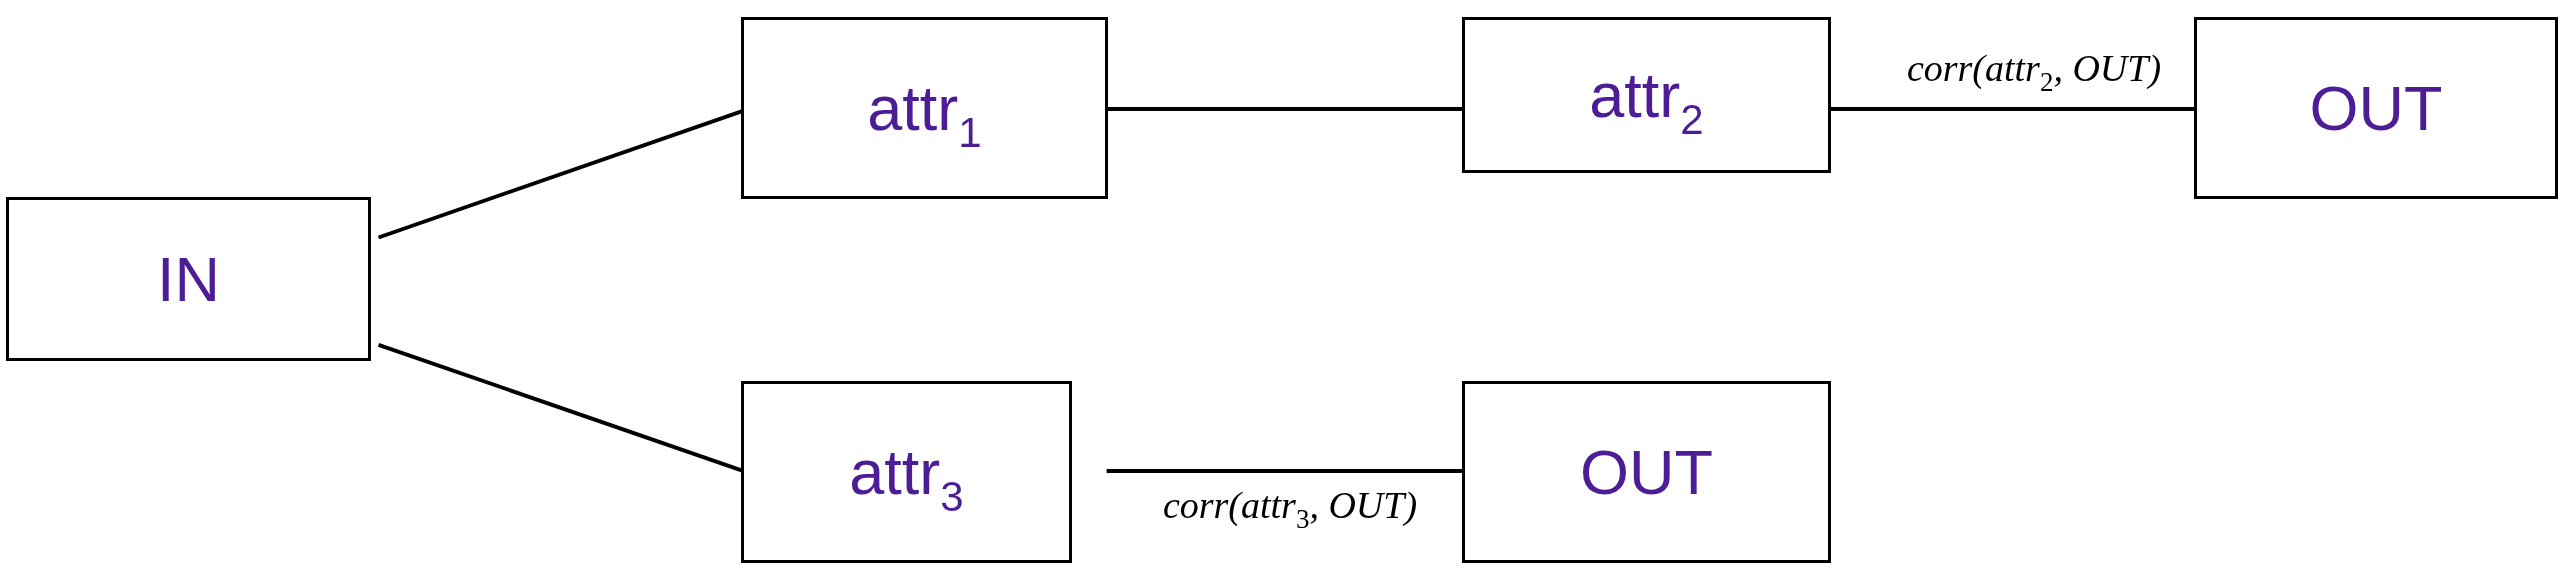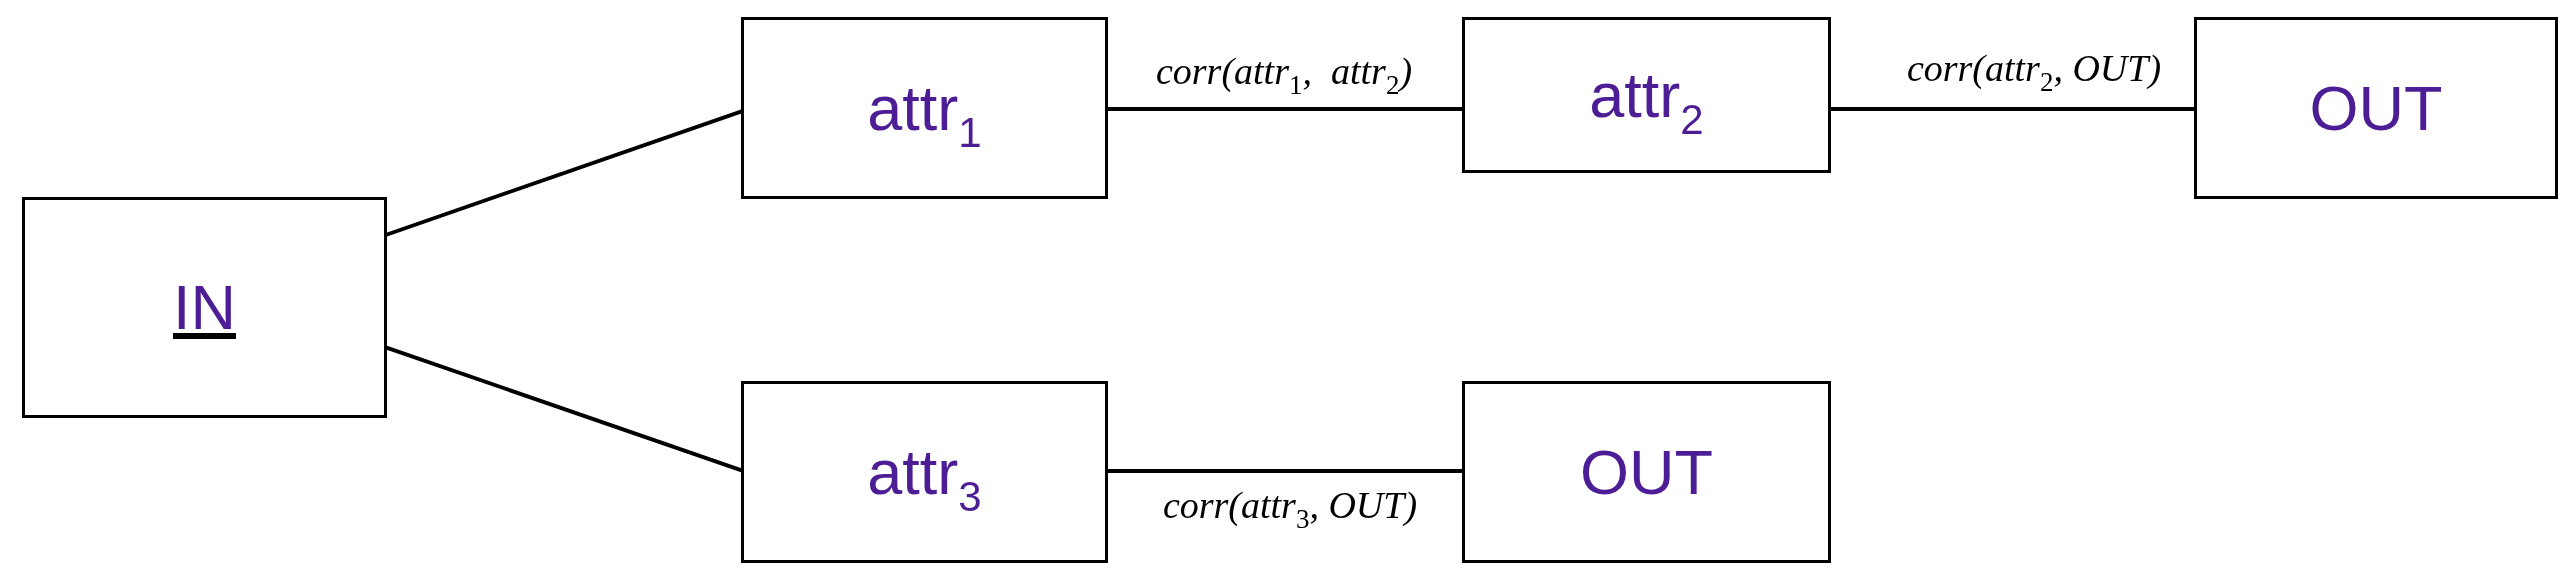--- a/index.html
+++ b/index.html
@@ -65,46 +65,45 @@
 <div class="canvas">
 
   <svg class="edges-layer" width="2576" height="580" viewBox="0 0 3287 740">
     <line x1="483" y1="303" x2="949" y2="141" stroke="#000000" stroke-width="5"></line>
     <line x1="1412" y1="139" x2="1868" y2="139" stroke="#000000" stroke-width="5"></line>
     <line x1="2333" y1="139" x2="2803" y2="139" stroke="#000000" stroke-width="5"></line>
     <line x1="483" y1="440" x2="949" y2="601" stroke="#000000" stroke-width="5"></line>
     <line x1="1412" y1="601" x2="1868" y2="601" stroke="#000000" stroke-width="5"></line>
   </svg>
 
-  <div class="node" style="left:22px; top:197px; width:365px; height:221px;text-decoration:underline;">
+  <div class="node" style="left:6px; top:197px; width:365px; height:164px;">
     <span class="node-label"><span>IN</span><span class="node-sub"></span></span>
   </div>
 
   <div class="node" style="left:741px; top:17px; width:367px; height:182px;">
     <span class="node-label"><span>attr</span><span class="node-sub">1</span></span>
   </div>
 
   <div class="node" style="left:1462px; top:17px; width:369px; height:156px;">
     <span class="node-label"><span>attr</span><span class="node-sub">2</span></span>
   </div>
 
   <div class="node" style="left:2194px; top:17px; width:364px; height:182px;">
     <span class="node-label"><span>OUT</span><span class="node-sub"></span></span>
   </div>
 
-  <div class="node" style="left:741px; top:381px; width:367px; height:182px;">
+  <div class="node" style="left:741px; top:381px; width:331px; height:182px;">
     <span class="node-label"><span>attr</span><span class="node-sub">3</span></span>
   </div>
 
   <div class="node" style="left:1462px; top:381px; width:369px; height:182px;">
     <span class="node-label"><span>OUT</span><span class="node-sub"></span></span>
   </div>
 
 
-  <div class="edge-label" style="left:1284px; top:71px;"><span>corr(attr</span><span class="sub">1</span><span>, attr</span><span class="sub">2</span><span>)</span></div>
 
   <div class="edge-label" style="left:2016px; top:68px;margin-left:18px;"><span>corr(attr</span><span class="sub">2</span><span>, OUT)</span></div>
 
 
   <div class="edge-label" style="left:1290px; top:505px;"><span>corr(attr</span><span class="sub">3</span><span>, OUT)</span></div>
 
 </div>
 
 
 </body></html>

